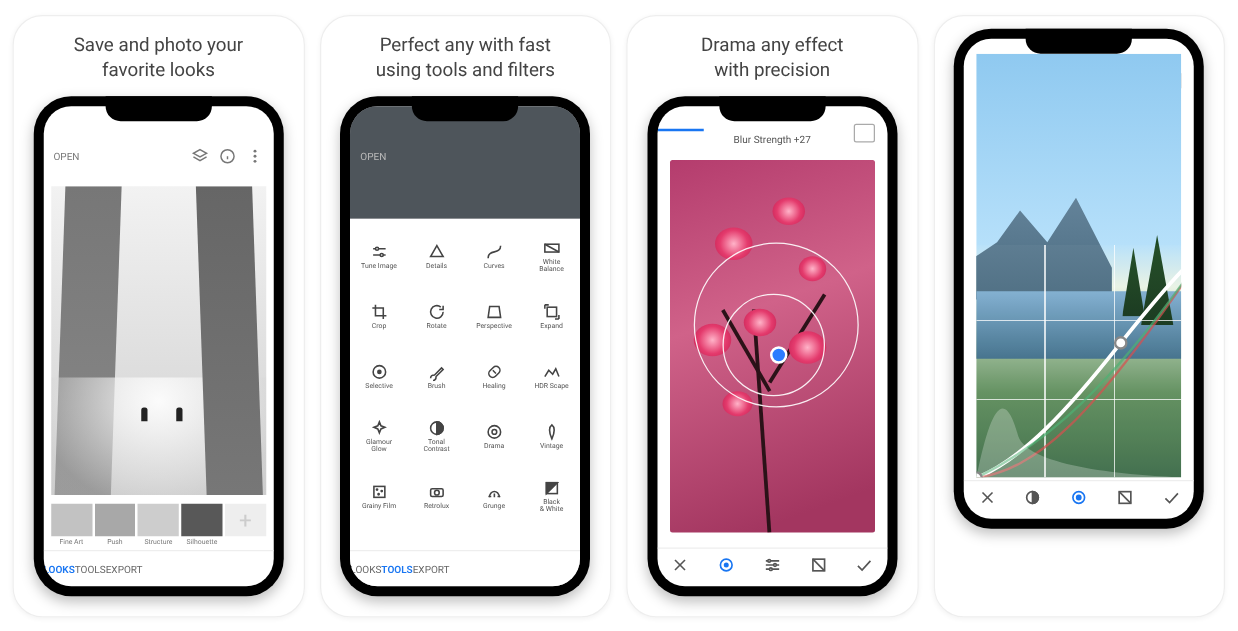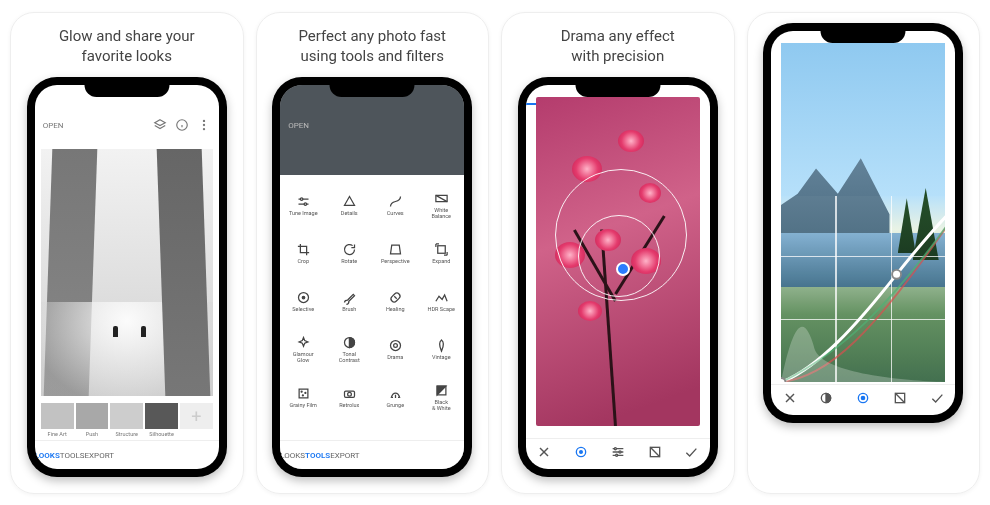--- a/index.html
+++ b/index.html
@@ -54,21 +54,21 @@
   .grid4::before{background:repeating-linear-gradient(0deg,transparent 0 33.2%,rgba(255,255,255,0.75) 33.2% 33.9%);}
   .grid4::after{background:repeating-linear-gradient(90deg,transparent 0 33.2%,rgba(255,255,255,0.75) 33.2% 33.9%);}
   .curve{position:absolute;left:0;right:0;bottom:0;height:55%;}
 </style>
 </head>
 <body>
 
 <div class="gallery">
 
   <div class="card">
-    <div class="caption">Glow and share your
+    <div class="caption">Save and photo your
 favorite looks</div>
     <div class="phone">
       <div class="notch"></div>
       <div class="screen">
         <div class="toolbar" style="padding-top:20px;height:40px;">
           <span>OPEN</span>
           <span class="right">
             <span class="ico">
                 <svg viewBox="0 0 24 24" fill="none" stroke="#777" stroke-width="2">
                   <path d="M12 3l9 5-9 5-9-5 9-5z"></path>
@@ -121,21 +121,21 @@
         <div class="tabbar">
           <span class="active">LOOKS</span>
           <span>TOOLS</span>
           <span>EXPORT</span>
         </div>
       </div>
     </div>
   </div>
 
   <div class="card">
-    <div class="caption">Perfect any photo fast
+    <div class="caption">Perfect any with fast
 using tools and filters</div>
     <div class="phone">
       <div class="notch"></div>
       <div class="screen">
         <div class="toolbar" style="position:absolute;top:0;left:0;right:0;padding-top:20px;height:40px;z-index:2;color:#bbb;">
           <span style="color:#bbb">OPEN</span>
           <span class="right">
             <span class="ico" style="color:#bbb"></span>
             <span class="ico"></span>
             <span class="ico"></span>
@@ -299,20 +299,21 @@
     </div>
   </div>
 
   <div class="card">
     <div class="caption">Drama any effect
 with precision</div>
     <div class="phone">
       <div class="notch"></div>
       <div class="screen">
         <div class="prog"></div>
+        <div class="status3">Blur Strength +27</div>
         <div class="comp"></div>
         <div class="photo3">
           <div class="branch" style="left:48%;bottom:0;height:60%;transform:rotate(-4deg)"></div>
           <div class="branch" style="left:48%;bottom:40%;height:28%;transform:rotate(32deg)"></div>
           <div class="branch" style="left:48%;bottom:38%;height:25%;transform:rotate(-30deg)"></div>
           <div class="flower" style="left:22%;top:18%;width:30px;height:26px"></div>
           <div class="flower" style="left:50%;top:10%;width:26px;height:22px"></div>
           <div class="flower" style="left:63%;top:26%;width:22px;height:20px"></div>
           <div class="flower" style="left:12%;top:44%;width:30px;height:26px"></div>
           <div class="flower" style="left:36%;top:40%;width:26px;height:22px"></div>

